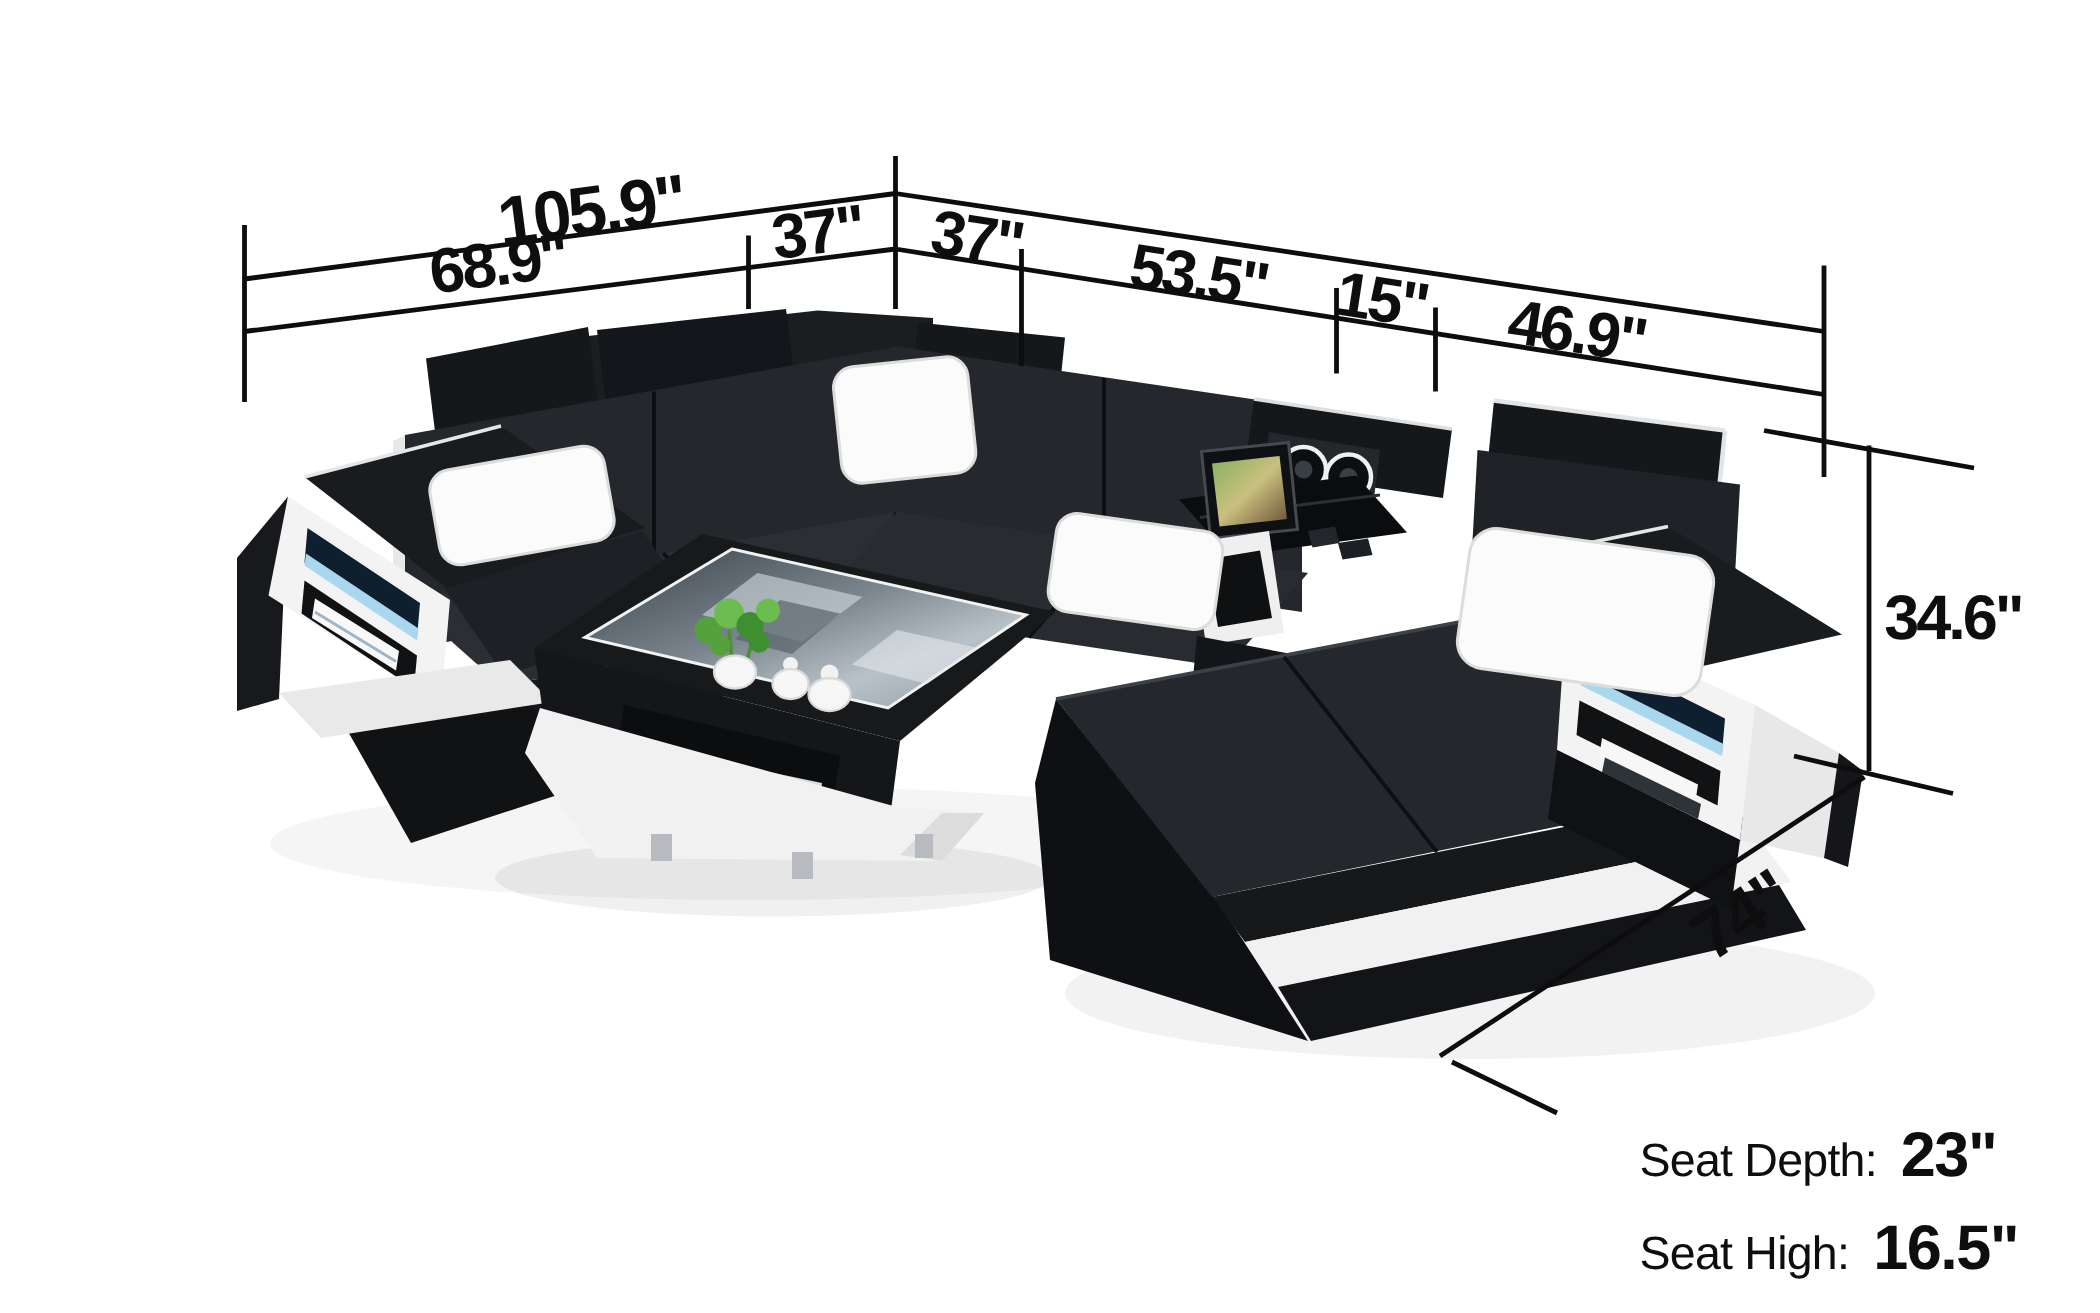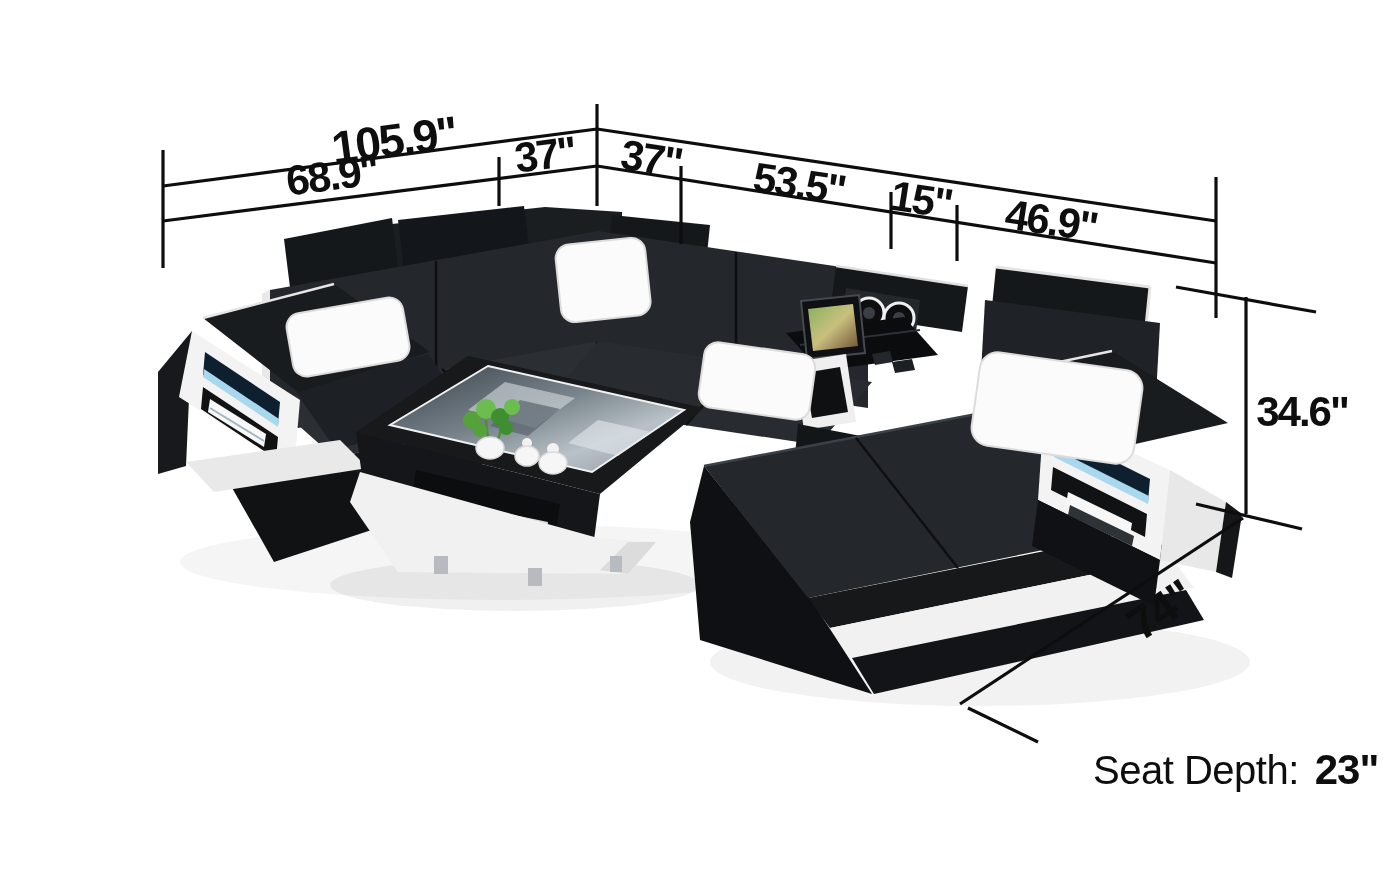--- a/index.html
+++ b/index.html
@@ -7,21 +7,21 @@
     position:relative;width:1400px;height:875px;overflow:hidden;background:#ffffff;
     font-family:"Liberation Sans","DejaVu Sans",sans-serif;
   }
   #scene{position:absolute;left:0;top:0;}
   .dim{
     position:absolute;color:#0e0e0e;font-weight:700;letter-spacing:-2px;
     white-space:nowrap;transform-origin:center center;line-height:1;
   }
   .specs{position:absolute;left:1093px;top:746px;}
   .spec-row{display:flex;align-items:baseline;margin-bottom:14px;}
-  .spec-label{font-size:40px;font-weight:400;color:#0e0e0e;letter-spacing:-0.5px;margin-right:16px;}
+  .spec-label{font-size:31px;font-weight:400;color:#0e0e0e;letter-spacing:-0.5px;margin-right:16px;}
   .spec-value{font-size:42px;font-weight:700;color:#0e0e0e;letter-spacing:-1px;}
 </style>
 </head>
 <body>
 
 <div id="stage">
 
   <svg id="scene" width="1400" height="875" viewBox="0 0 1400 875">
     <defs>
       <linearGradient id="glassG" x1="0" y1="0" x2="1" y2="1">
@@ -203,15 +203,19 @@
   <div class="dim" style="left:921px;top:200px;font-size:42px;transform:translate(-50%,-50%) rotate(8.6deg);">15"</div>
   <div class="dim" style="left:1051px;top:221px;font-size:42px;transform:translate(-50%,-50%) rotate(8.6deg);">46.9"</div>
   <div class="dim" style="left:1302px;top:412px;font-size:42px;transform:translate(-50%,-50%);">34.6"</div>
   <div class="dim" style="left:1160px;top:610px;font-size:46px;transform:translate(-50%,-50%) rotate(-34deg);">74"</div>
 
   <div class="specs">
     <div class="spec-row">
       <span class="spec-label">Seat Depth:</span>
       <span class="spec-value">23"</span>
     </div>
+    <div class="spec-row">
+      <span class="spec-label">Seat High:</span>
+      <span class="spec-value">16.5"</span>
+    </div>
   </div>
 
 </div>
 
 </body></html>

